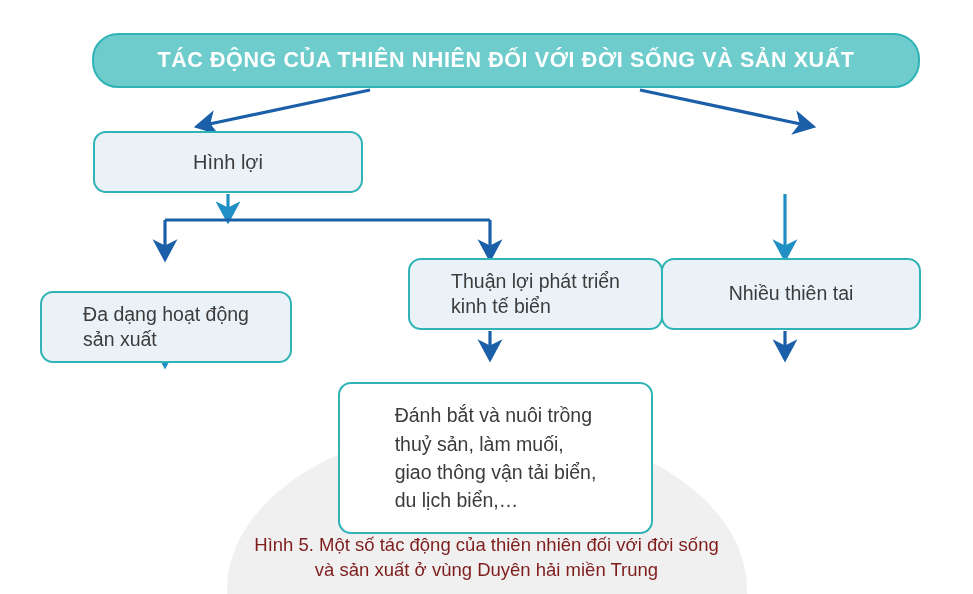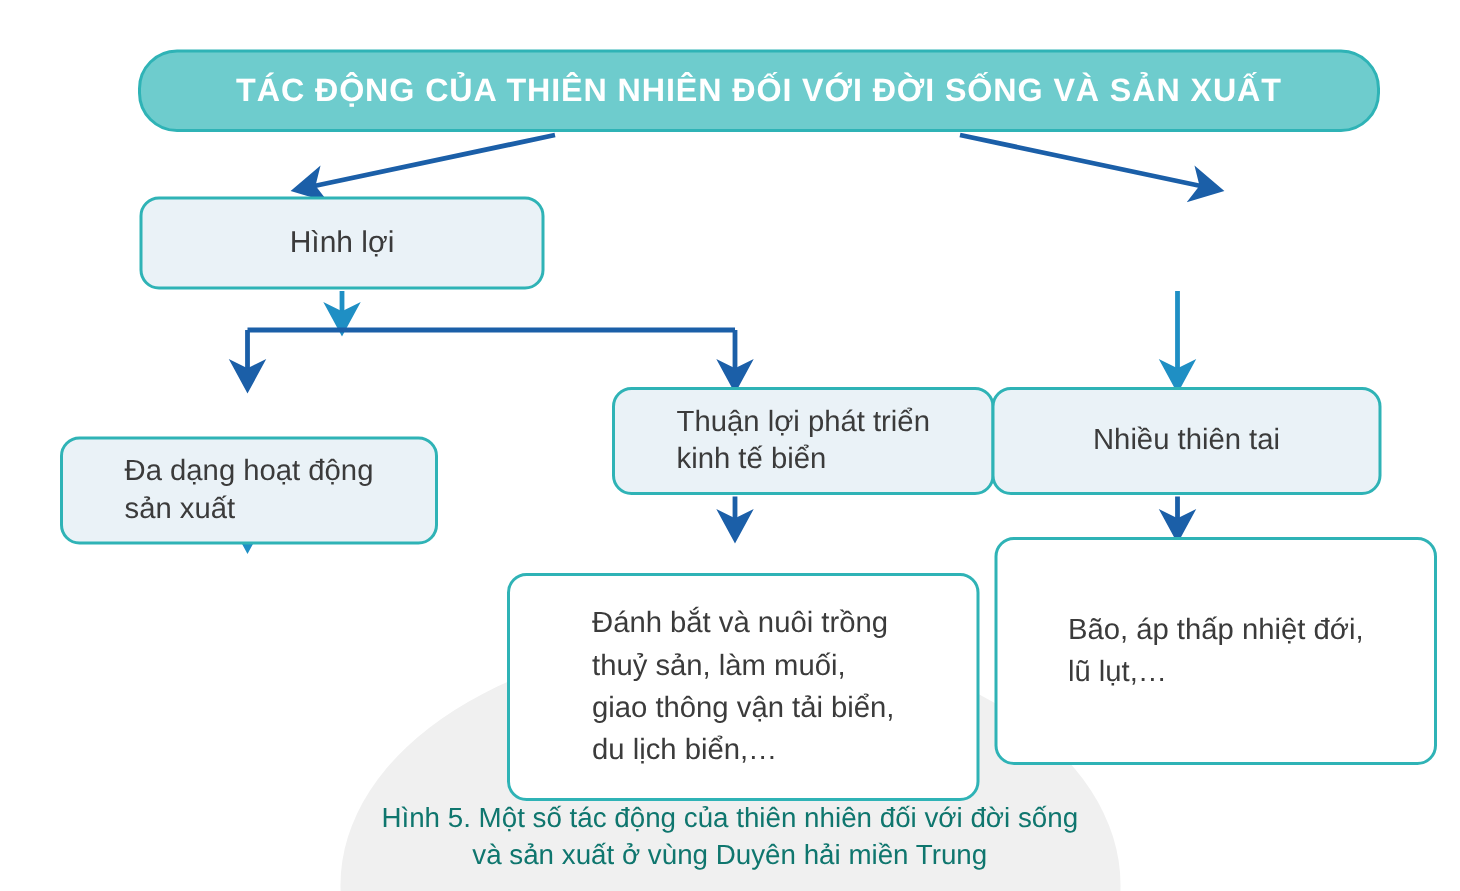--- a/index.html
+++ b/index.html
@@ -89,21 +89,21 @@
   #n-list2{left:338px;top:358px;width:315px;height:152px;margin-top:24px;}
   #n-list3{left:663px;top:358px;width:295px;height:152px;}
 
   .multiline{white-space:pre-line;display:block;}
 
   .caption{
     position:absolute;
     left:0;top:533px;width:973px;
     text-align:center;
     font-size:18.5px;
-    color:#0f766e;
+    color:#7f1d1d;
     line-height:1.35;
     white-space:pre-line;
     z-index:3;
   }
 </style>
 </head>
 <body>
 
 <div id="stage">
 
@@ -162,21 +162,17 @@
   </div>
 
 
   <div class="node lvl4" id="n-list2">
     <span class="multiline">Đánh bắt và nuôi trồng
 thuỷ sản, làm muối,
 giao thông vận tải biển,
 du lịch biển,…</span>
   </div>
 
-  <div class="node lvl4" id="n-list3">
-    <span class="multiline">Bão, áp thấp nhiệt đới,
-lũ lụt,…</span>
-  </div>
 
   <div class="caption">Hình 5. Một số tác động của thiên nhiên đối với đời sống
 và sản xuất ở vùng Duyên hải miền Trung</div>
 
 </div>
 
 </body></html>

